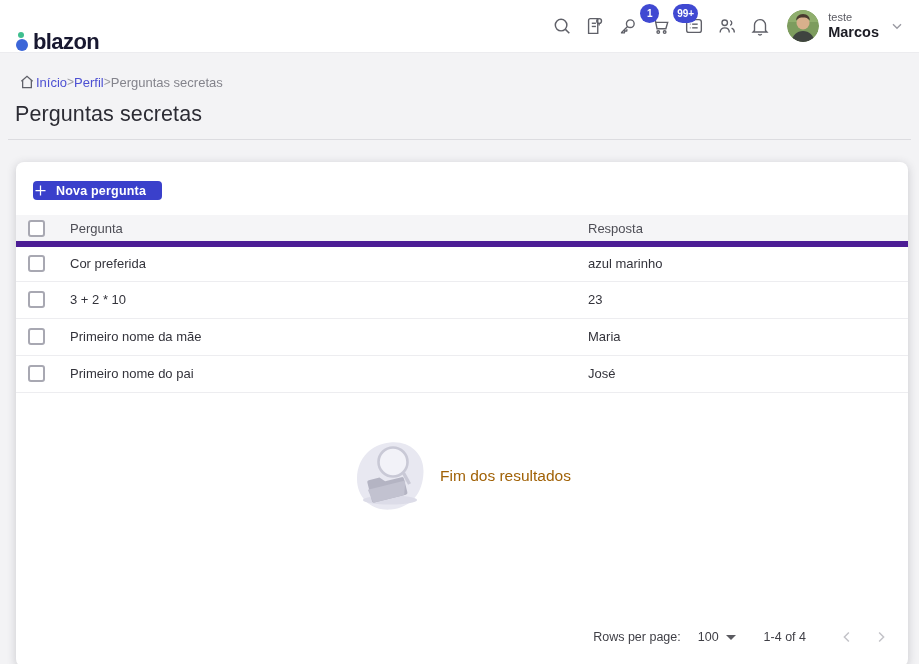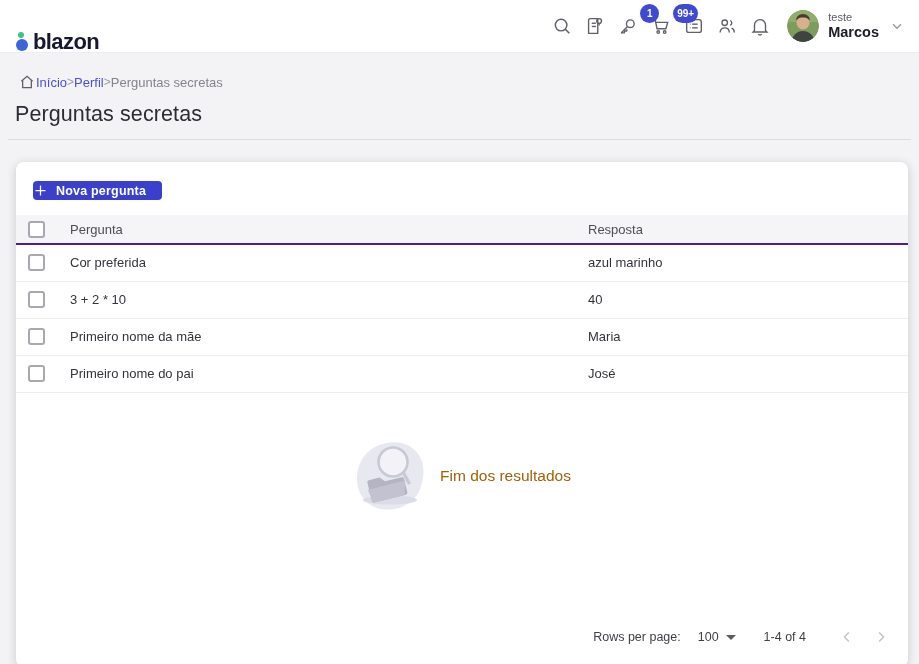--- a/index.html
+++ b/index.html
@@ -63,21 +63,21 @@
     background: #3a40cb; color: #fff; border: none; border-radius: 4px;
     height: 19px; padding: 0 16px 0 0; font-size: 12.5px; font-weight: 700;
     font-family: inherit; cursor: pointer; letter-spacing: 0.2px;
   }
 
   table { width: 100%; border-collapse: collapse; }
   col.c-check { width: 54px; } col.c-q { width: 518px; }
   thead tr { background: #f5f5f7; height: 29px; }
   thead th { font-size: 12.5px; font-weight: 400; color: #4e4e56; text-align: left; }
   tbody tr { height: 37px; border-bottom: 1px solid #ededf0; background: #fff; }
-  thead tr { border-bottom: 2px solid #4c1d95; }
+  thead tr { border-bottom: 6px solid #4c1d95; }
   td, th { vertical-align: middle; }
   .checkbox {
     display: block; width: 17px; height: 17px; margin-left: 12px;
     border: 2px solid #a8a8b2; border-radius: 3px; background: #fff; cursor: pointer;
   }
   .cell-text { font-size: 13px; color: #33333b; }
 
   
   .empty-state { margin-top: 46px; display: flex; align-items: center; justify-content: center; gap: 13px; }
   .empty-text { font-size: 15.5px; color: #a16207; }
@@ -240,21 +240,21 @@
             <span class="checkbox"></span>
           </td>
           <td class="cell-text">Cor preferida</td>
           <td class="cell-text">azul marinho</td>
         </tr>
         <tr>
           <td>
             <span class="checkbox"></span>
           </td>
           <td class="cell-text">3 + 2 * 10</td>
-          <td class="cell-text">40</td>
+          <td class="cell-text">23</td>
         </tr>
         <tr>
           <td>
             <span class="checkbox"></span>
           </td>
           <td class="cell-text">Primeiro nome da mãe</td>
           <td class="cell-text">Maria</td>
         </tr>
         <tr>
           <td>

